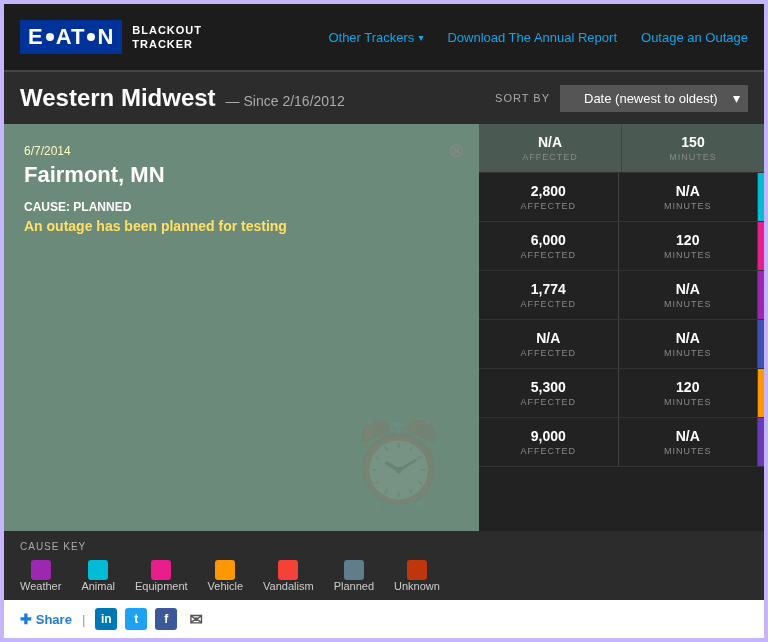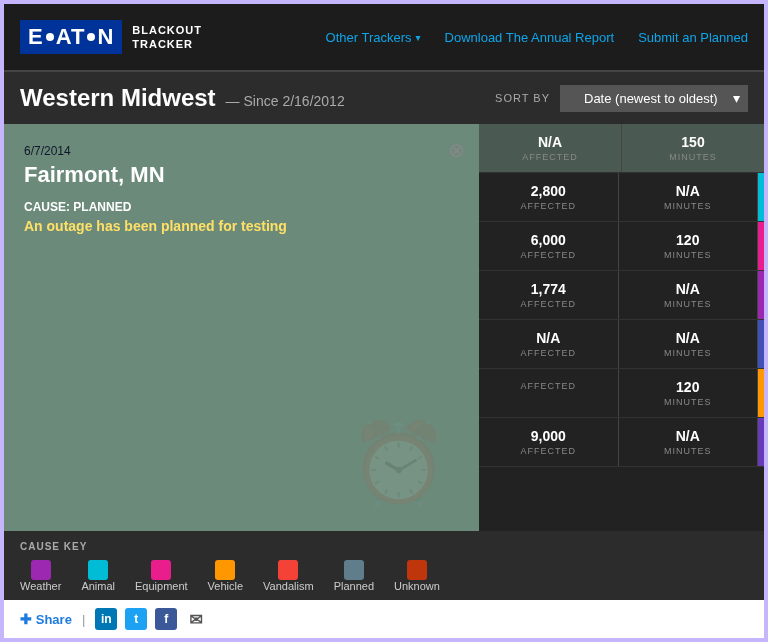--- a/index.html
+++ b/index.html
@@ -167,21 +167,21 @@
     
     .left-panel {
       background: #6b8a7a;
       width: 475px;
       flex-shrink: 0;
       padding: 20px;
       position: relative;
     }
 
     .card-date {
-      color: #0f172a;
+      color: #fef9c3;
       font-size: 12px;
       margin-bottom: 4px;
     }
 
     .card-location {
       color: white;
       font-size: 22px;
       font-weight: bold;
       margin-bottom: 12px;
     }
@@ -295,21 +295,20 @@
       padding: 10px 16px 8px;
       flex-shrink: 0;
     }
 
     .cause-key-label {
       color: #aaa;
       font-size: 10px;
       text-transform: uppercase;
       letter-spacing: 1px;
       margin-bottom: 8px;
-      font-weight: bold;
     }
 
     .cause-items {
       display: flex;
       gap: 20px;
       align-items: center;
       flex-wrap: nowrap;
     }
 
     .cause-item {
@@ -409,21 +408,21 @@
     </div>
     <nav class="nav-links">
       <a class="nav-link">
         <span>Other Trackers</span>
         <span class="nav-dropdown-arrow">▾</span>
       </a>
       <a class="nav-link">
         <span>Download The Annual Report</span>
       </a>
       <a class="nav-link">
-        <span>Submit an Planned</span>
+        <span>Outage an Outage</span>
       </a>
     </nav>
   </div>
 
   <div class="title-bar">
     <div class="title-left">
       <span class="title-region">Western Midwest</span>
       <span class="title-since">— Since 2/16/2012</span>
     </div>
     <div class="sort-area">
@@ -505,20 +504,21 @@
         </div>
         <div class="stat-cell">
           <span class="stat-value">N/A</span>
           <span class="stat-label">MINUTES</span>
         </div>
         <div class="color-bar blue"></div>
       </div>
 
       <div class="outage-row">
         <div class="stat-cell">
+          <span class="stat-value">5,300</span>
           <span class="stat-label">AFFECTED</span>
         </div>
         <div class="stat-cell">
           <span class="stat-value">120</span>
           <span class="stat-label">MINUTES</span>
         </div>
         <div class="color-bar orange"></div>
       </div>
 
       <div class="outage-row">

